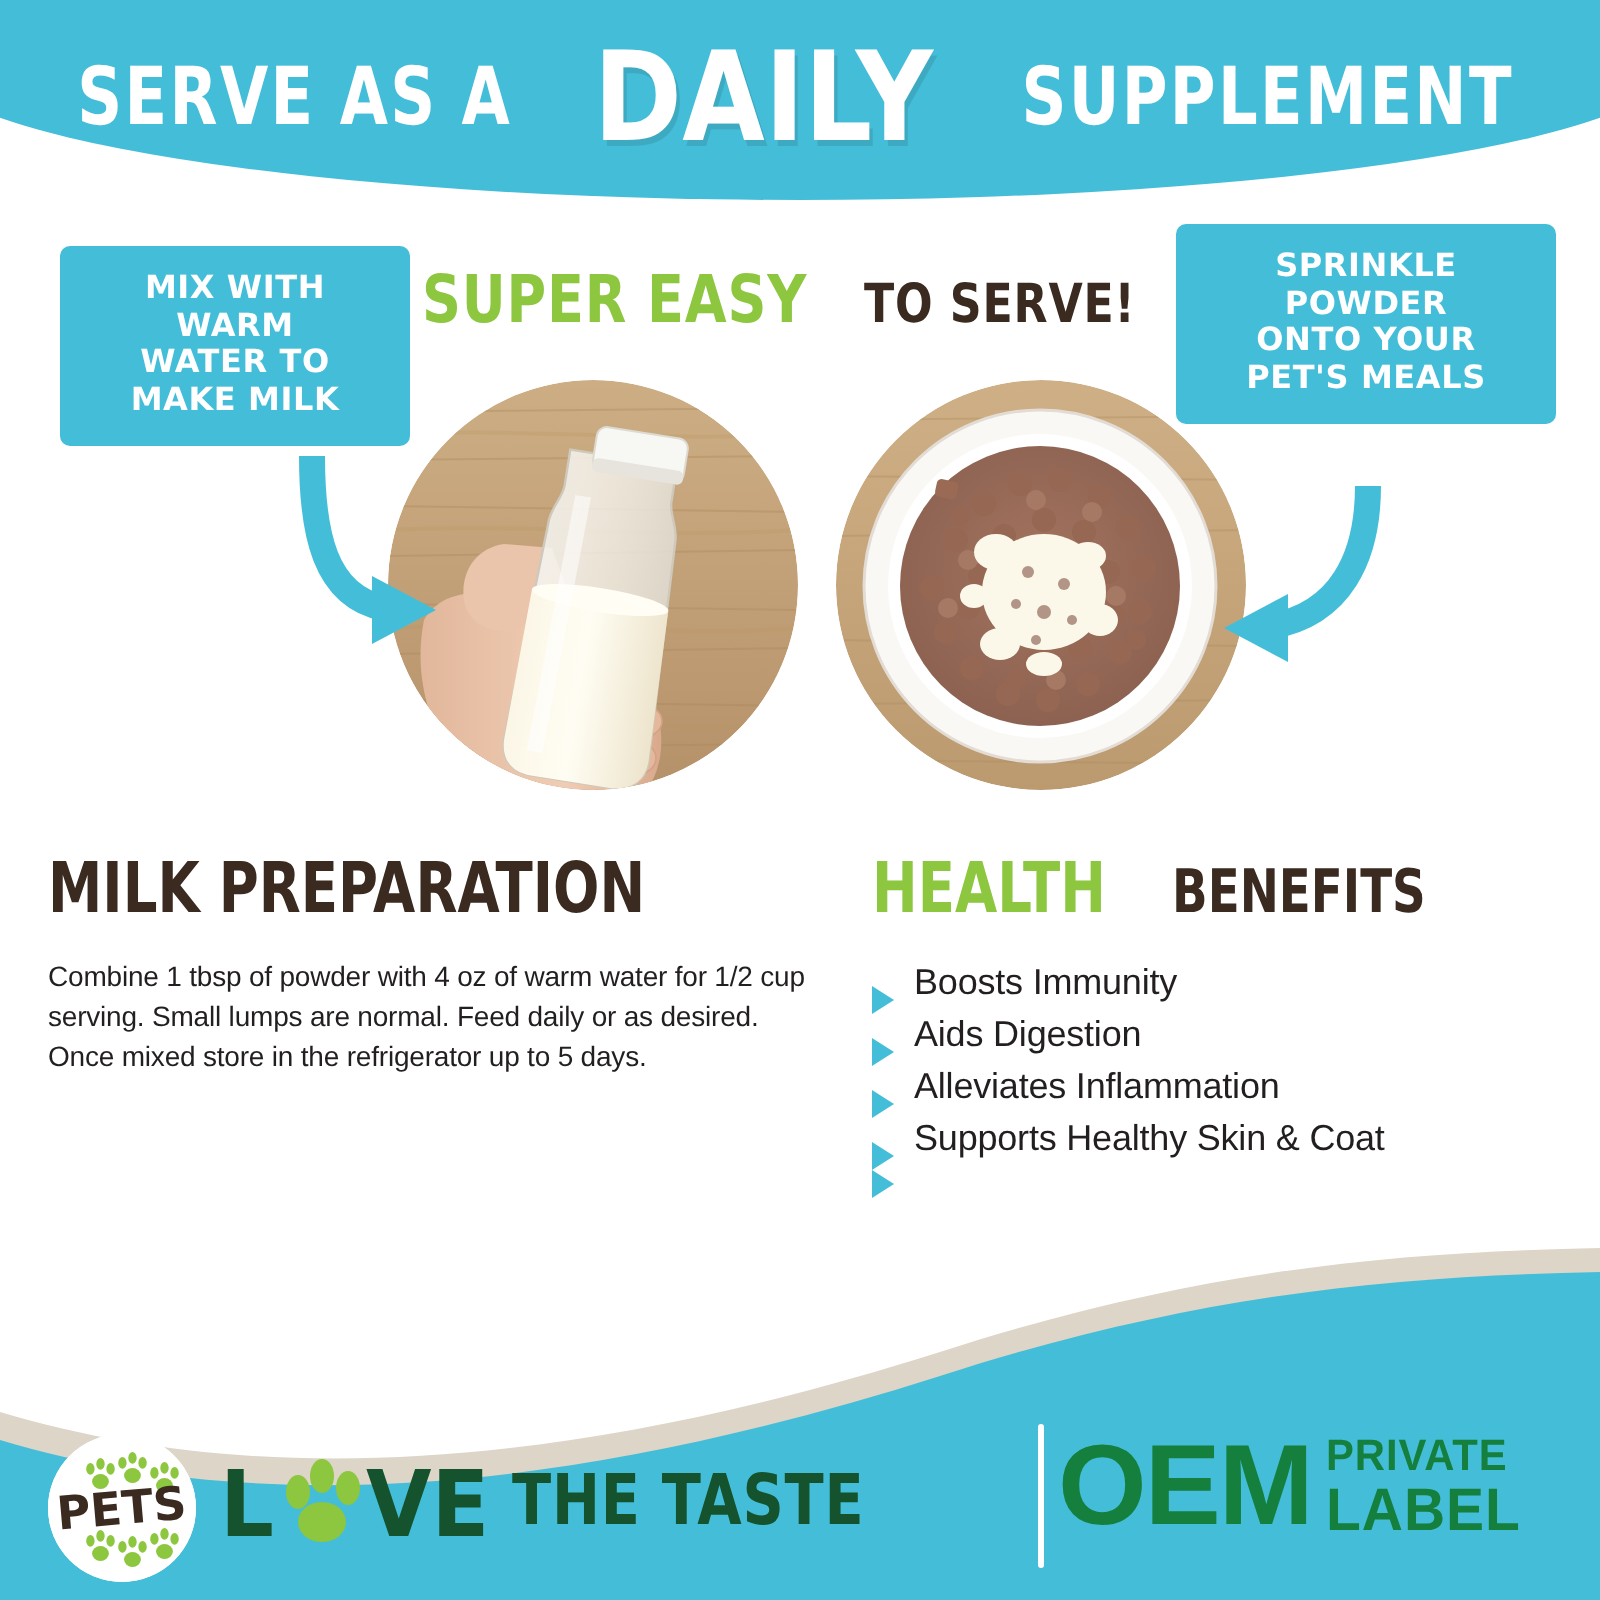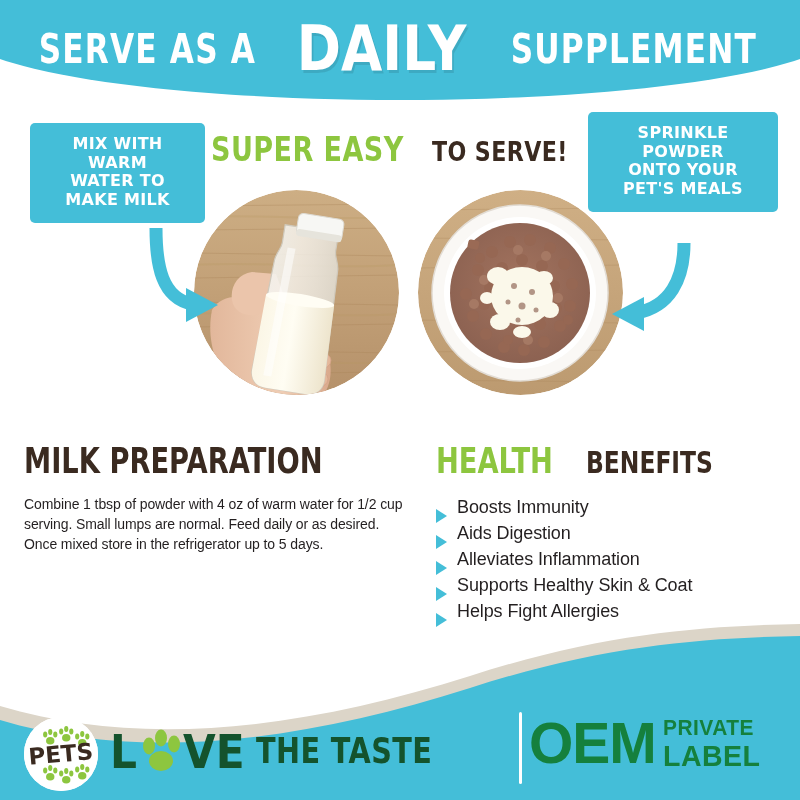--- a/index.html
+++ b/index.html
@@ -128,21 +128,20 @@
   .col-right { left: 436px; top: 428px; width: 350px; }
 
   .sec-title {
     font-family: "DejaVu Sans", sans-serif;
     font-weight: bold;
     font-size: 35px;
     line-height: 1;
     color: #3A2A20;
     white-space: nowrap;
     margin-bottom: 16px;
-    margin-top: 16px;
   }
   .sec-title .squash {
     display: inline-block;
     transform: scaleX(0.78);
     transform-origin: left center;
   }
   .sec-title .green { color: #8DC63F; }
   .sec-title .dark  { color: #3A2A20; font-size: 30px; }
 
   .body-text {
@@ -486,21 +485,20 @@
       <li class="benefit-item">
         <span class="bullet-tri"></span>
         <span>Alleviates Inflammation</span>
       </li>
       <li class="benefit-item">
         <span class="bullet-tri"></span>
         <span>Supports Healthy Skin &amp; Coat</span>
       </li>
       <li class="benefit-item">
         <span class="bullet-tri"></span>
-        <span>Helps Fight Allergies</span>
       </li>
     </ul>
   </div>
 
   <div class="footer">
     <svg class="wave" width="800" height="180" viewBox="0 0 800 180" xmlns="http://www.w3.org/2000/svg">
       <path d="M0,86 C140,128 300,110 470,56 C600,14 700,6 800,4 L800,180 L0,180 Z" fill="#DCD5C8"></path>
       <path d="M0,100 C140,142 300,122 470,68 C600,26 700,18 800,16 L800,180 L0,180 Z" fill="#44BED8"></path>
     </svg>
 

